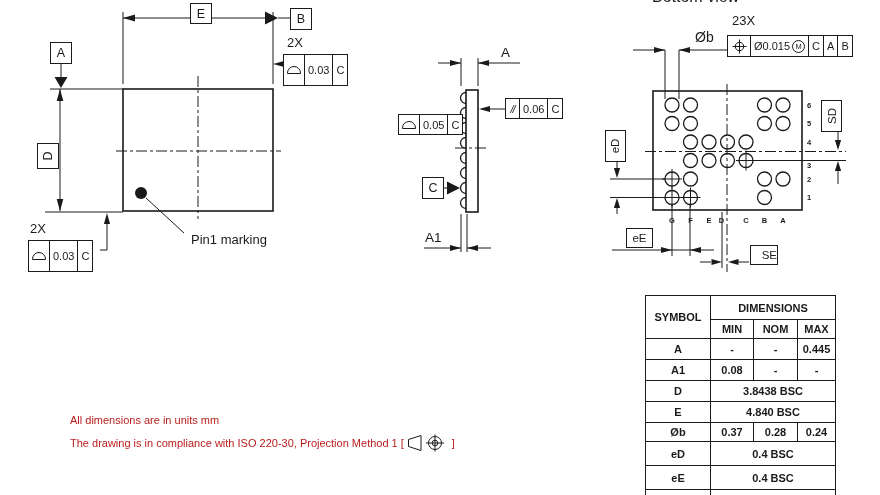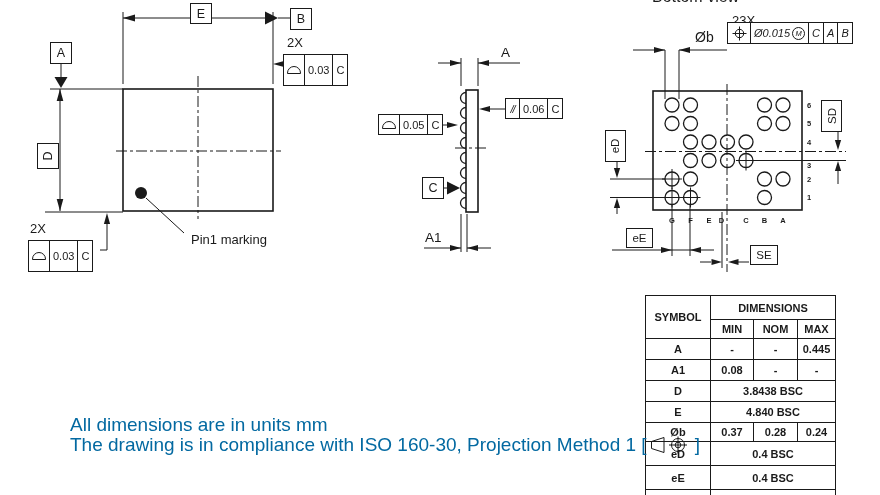--- a/index.html
+++ b/index.html
@@ -27,21 +27,21 @@
   .dome{display:inline-block;width:14px;height:8px;border:1.3px solid #1a1a1a;
         border-radius:14px 14px 0 0;box-sizing:border-box;background:#fff;}
   .par{font-style:italic;font-size:12px;letter-spacing:-1px;}
   .mcircle{display:inline-flex;align-items:center;justify-content:center;width:11px;height:11px;
            border:1px solid #1a1a1a;border-radius:50%;font-size:7.5px;margin-left:2px;flex:none;}
   
   .dimtable{position:absolute;left:645px;top:295px;border-collapse:collapse;
             font-size:11px;font-weight:bold;color:#1a1a1a;table-layout:fixed;}
   .dimtable td{border:1.2px solid #1a1a1a;text-align:center;vertical-align:middle;padding:0;}
   
-  .note{position:absolute;font-size:19px;color:#0369a1;}
+  .note{position:absolute;font-size:11px;color:#b91c1c;}
   .noteflex{display:flex;align-items:center;gap:3px;}
 </style>
 </head>
 <body>
 
 <div class="page">
 
   <svg class="art" width="880" height="495" viewBox="0 0 880 495">
 
     <g>
@@ -205,21 +205,21 @@
       </span>
     <span class="c">0.03</span>
     <span class="c">C</span>
   </div>
 
   <div class="lbl" style="left:191px;top:232px;font-size:13px;">Pin1 marking</div>
 
   <div class="lbl" style="left:501px;top:45px;font-size:13.5px;">A</div>
   <div class="lbl" style="left:425px;top:230px;font-size:13.5px;">A1</div>
 
-  <div class="fcf" style="left:378px;top:114px;height:21px;">
+  <div class="fcf" style="left:398px;top:114px;height:21px;">
     <span class="c">
         <span class="dome"></span>
       </span>
     <span class="c">0.05</span>
     <span class="c">C</span>
   </div>
 
   <div class="fcf" style="left:505px;top:98px;height:21px;">
     <span class="c par">//</span>
     <span class="c">0.06</span>
@@ -227,21 +227,21 @@
   </div>
 
   <div class="dbox" style="left:422px;top:177px;width:22px;height:22px;">
       <span>C</span>
     </div>
 
   <div class="lbl" style="left:652px;top:-12px;font-size:16px;">Bottom view</div>
   <div class="lbl" style="left:732px;top:13px;font-size:13px;">23X</div>
   <div class="lbl" style="left:695px;top:29px;font-size:14px;">Øb</div>
 
-  <div class="fcf" style="left:727px;top:22px;height:22px;font-style:italic;">
+  <div class="fcf" style="left:727px;top:35px;height:22px;">
     <span class="c" style="min-width:22px;">
       <svg width="15" height="15" viewBox="0 0 15 15">
         <circle cx="7.5" cy="7.5" r="4.2" class="thin"></circle>
           <path class="thin" d="M7.5,0.5 V14.5 M0.5,7.5 H14.5"></path>
       </svg>
     </span>
     <span class="c">
       <span>Ø0.015</span>
       <span class="mcircle">M</span>
     </span>
@@ -252,21 +252,21 @@
 
   <div class="dbox" style="left:605px;top:130px;width:21px;height:32px;font-size:11.5px;">
       <span class="vtxt">eD</span>
     </div>
   <div class="dbox" style="left:821px;top:100px;width:21px;height:32px;font-size:11.5px;">
       <span class="vtxt">SD</span>
     </div>
   <div class="dbox" style="left:626px;top:228px;width:27px;height:20px;font-size:11.5px;">
       <span>eE</span>
     </div>
-  <div class="dbox" style="left:750px;top:245px;width:28px;height:20px;font-size:11.5px;">
+  <div class="dbox" style="left:750px;top:245px;width:28px;height:20px;font-size:11.5px;justify-content:flex-end;">
       <span>SE</span>
     </div>
 
   <table class="dimtable">
     <colgroup>
         <col style="width:65px">
         <col style="width:43px">
         <col style="width:44px">
         <col style="width:38px">
       </colgroup>
@@ -316,21 +316,21 @@
     </tr>
     <tr style="height:24px;">
       <td>SD</td>
       <td colspan="3">0.2 BSC</td>
     </tr>
   </tbody>
     </table>
 
   <div class="note" style="left:70px;top:414px;">All dimensions are in units mm</div>
   <div class="note noteflex" style="left:70px;top:434px;">
-    <span>The drawing is in compliance with ISO 160-30, Projection Method 1 [</span>
+    <span>The drawing is in compliance with ISO 220-30, Projection Method 1 [</span>
     <svg width="42" height="18" viewBox="0 0 42 18">
       <polygon points="1.5,5.5 14,1.5 14,16.5 1.5,12.5" class="thin"></polygon>
       <circle cx="28" cy="9" r="6.5" class="thin"></circle>
       <circle cx="28" cy="9" r="2.8" class="thin"></circle>
       <path class="thin" d="M19,9 H37 M28,0.5 V17.5"></path>
     </svg>
     <span>]</span>
   </div>
 
 </div>

